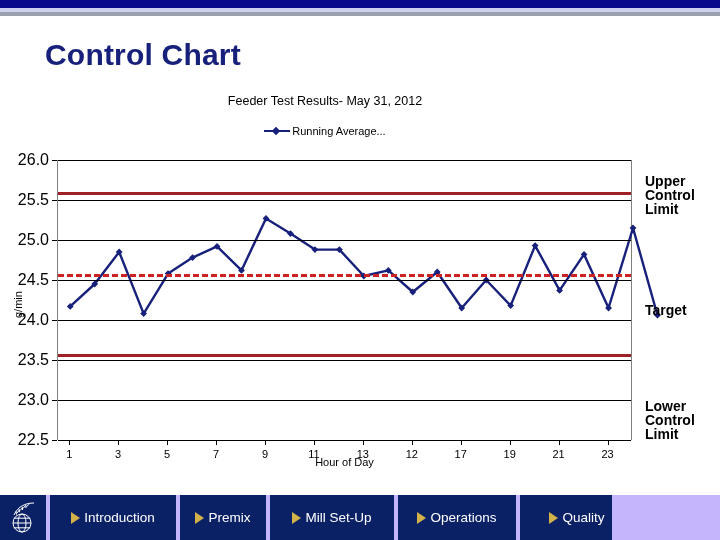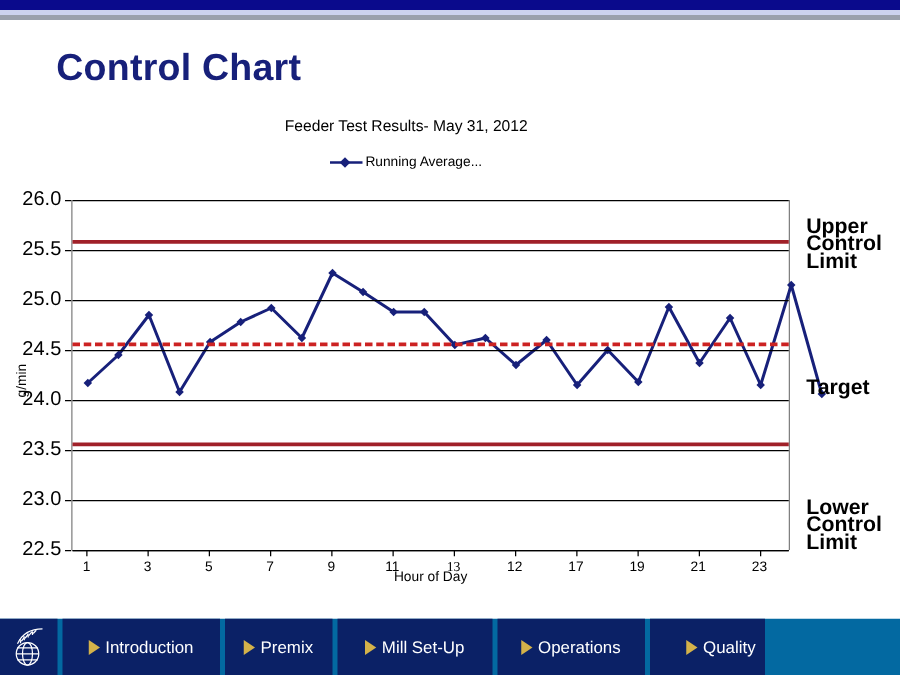--- a/index.html
+++ b/index.html
@@ -76,28 +76,28 @@
   .xtick-label {
     position:absolute; font-size:11px; color:#000;
     text-align:center; transform:translateX(-50%); white-space:nowrap;
   }
   #xaxis-title {
     position:absolute; left:57px; width:575px; text-align:center;
     font-size:11px; color:#000;
   }
 
   .annot {
-    position:absolute; font-size:17px; font-weight:bold; color:#000;
+    position:absolute; font-size:14px; font-weight:bold; color:#000;
     line-height:14px; white-space:nowrap;
   }
 
   
   #navbar {
     position:absolute; left:0; bottom:0; width:720px; height:45px;
-    background:#0369a1; display:flex; align-items:stretch;
+    background:#c4b5fd; display:flex; align-items:stretch;
   }
   #nav-logo {
     width:46px; background:#0b2166; display:flex;
     align-items:center; justify-content:center; margin-right:4px;
   }
   .nav-btn {
     background:#0b2166; color:#ffffff; display:flex; align-items:center;
     justify-content:center; margin-right:4px; font-size:13.5px;
     white-space:nowrap; padding:0 6px;
   }
@@ -196,21 +196,21 @@
       <div class="xtick-label" style="left: 118.17px; top: 360px;">3</div>
       <div class="xtick-mark" style="left: 167.106px; top: 352px; position: absolute;"></div>
       <div class="xtick-label" style="left: 167.106px; top: 360px;">5</div>
       <div class="xtick-mark" style="left: 216.043px; top: 352px; position: absolute;"></div>
       <div class="xtick-label" style="left: 216.043px; top: 360px;">7</div>
       <div class="xtick-mark" style="left: 264.979px; top: 352px; position: absolute;"></div>
       <div class="xtick-label" style="left: 264.979px; top: 360px;">9</div>
       <div class="xtick-mark" style="left: 313.915px; top: 352px; position: absolute;"></div>
       <div class="xtick-label" style="left: 313.915px; top: 360px;">11</div>
       <div class="xtick-mark" style="left: 362.851px; top: 352px; position: absolute;"></div>
-      <div class="xtick-label" style="left: 362.851px; top: 360px; font-family: Liberation Serif, serif;">13</div>
+      <div class="xtick-label" style="left: 362.851px; top: 360px;">13</div>
       <div class="xtick-mark" style="left: 411.787px; top: 352px; position: absolute;"></div>
       <div class="xtick-label" style="left: 411.787px; top: 360px;">12</div>
       <div class="xtick-mark" style="left: 460.723px; top: 352px; position: absolute;"></div>
       <div class="xtick-label" style="left: 460.723px; top: 360px;">17</div>
       <div class="xtick-mark" style="left: 509.66px; top: 352px; position: absolute;"></div>
       <div class="xtick-label" style="left: 509.66px; top: 360px;">19</div>
       <div class="xtick-mark" style="left: 558.596px; top: 352px; position: absolute;"></div>
       <div class="xtick-label" style="left: 558.596px; top: 360px;">21</div>
       <div class="xtick-mark" style="left: 607.532px; top: 352px; position: absolute;"></div>
       <div class="xtick-label" style="left: 607.532px; top: 360px;">23</div>

